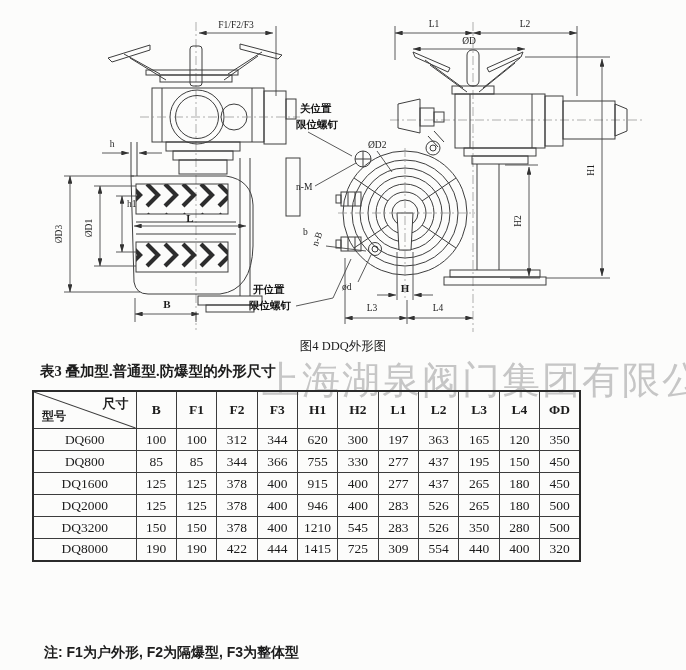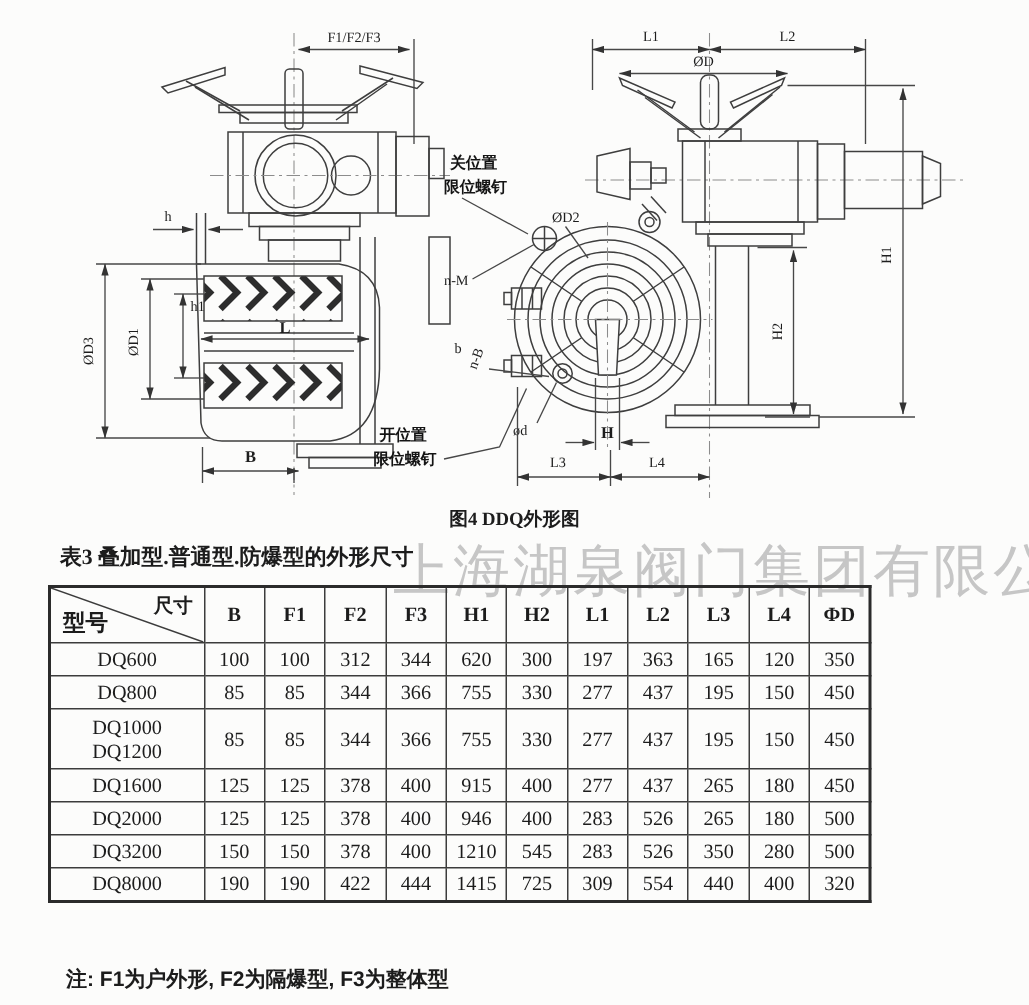--- a/index.html
+++ b/index.html
@@ -9,39 +9,39 @@
   svg.drawing{position:absolute;left:0;top:0;z-index:0;}
   svg .s{stroke:#3e3e3e;fill:none;stroke-width:1;}
   svg .sf{stroke:#3e3e3e;fill:#fcfcfb;stroke-width:1;}
   svg .c{stroke:#8c8c8c;fill:none;stroke-width:.7;stroke-dasharray:9 3 2 3;}
   svg .d{stroke:#474747;fill:none;stroke-width:.9;}
   svg text{font-family:"Liberation Serif",serif;font-size:9.5px;fill:#1d1d1d;}
   svg text.tb{font-size:11px;font-weight:bold;}
   svg text.zh{font-size:10.5px;font-weight:600;fill:#141414;}
   
   .caption{position:absolute;left:0;top:338px;width:686px;text-align:center;
-           font-size:12.5px;font-weight:700;z-index:3;}
+           font-size:12.5px;font-weight:400;z-index:3;}
   .watermark{position:absolute;left:262px;top:355px;font-size:38px;letter-spacing:2px;
              color:#b9b9b9;opacity:.8;z-index:1;white-space:nowrap;}
   .table-title{position:absolute;left:40px;top:362px;font-size:14.5px;font-weight:bold;z-index:3;text-align:right;}
   .note{position:absolute;left:44px;top:644px;font-size:14px;font-weight:bold;z-index:3;
         font-family:"Liberation Sans",sans-serif;}
   
   table.dim{position:absolute;left:32px;top:390px;width:549px;z-index:2;
             border-collapse:collapse;table-layout:fixed;background:transparent;
             border:2px solid #2b2b2b;}
   table.dim th,table.dim td{border:1px solid #3c3c3c;text-align:center;padding:0;
             font-size:13.5px;font-family:"Liberation Serif",serif;background:transparent;}
   table.dim thead th{height:36px;font-weight:600;}
   table.dim tbody tr{height:22px;padding-left:24px;}
   table.dim tbody tr.tall{height:40px;}
   th.corner{position:relative;}
   th.corner svg{position:absolute;left:0;top:0;width:100%;height:100%;}
   .corner-top{position:absolute;top:3px;right:7px;font-size:13px;font-weight:600;}
-  .corner-bottom{position:absolute;bottom:3px;left:8px;font-size:15px;font-weight:600;}
+  .corner-bottom{position:absolute;bottom:3px;left:8px;font-size:12px;font-weight:600;}
 </style>
 </head>
 <body>
 
 <div class="page">
 
   <svg class="drawing" width="686" height="352" viewBox="0 0 686 352">
     <defs>
       <marker id="ar" viewBox="0 0 10 6" refX="9.5" refY="3" markerWidth="9" markerHeight="5.5" orient="auto-start-reverse">
           <path d="M0,0 L10,3 L0,6 Z" fill="#333"></path>
@@ -301,37 +301,20 @@
           <td>344</td>
           <td>366</td>
           <td>755</td>
           <td>330</td>
           <td>277</td>
           <td>437</td>
           <td>195</td>
           <td>150</td>
           <td>450</td>
         </tr>
-        <tr class="tall">
-          <td>
-            <div>DQ1000</div>
-            <div>DQ1200</div>
-          </td>
-          <td>85</td>
-          <td>85</td>
-          <td>344</td>
-          <td>366</td>
-          <td>755</td>
-          <td>330</td>
-          <td>277</td>
-          <td>437</td>
-          <td>195</td>
-          <td>150</td>
-          <td>450</td>
-        </tr>
         <tr>
           <td>
             <div>DQ1600</div>
           </td>
           <td>125</td>
           <td>125</td>
           <td>378</td>
           <td>400</td>
           <td>915</td>
           <td>400</td>

